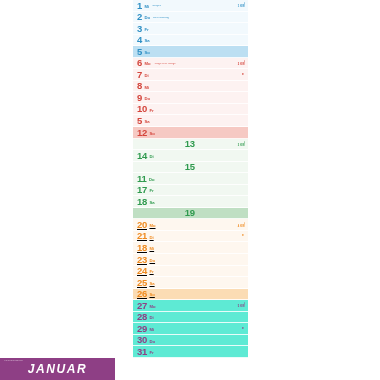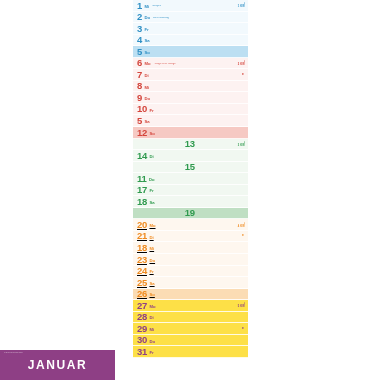--- a/index.html
+++ b/index.html
@@ -104,35 +104,36 @@
   .wk-green  .day-row{background:#f1f8f1;}
   .wk-green  .day-num,.wk-green .day-abbr,.wk-green .day-note,
   .wk-green  .week-num,.wk-green .week-moon,.wk-green .day-mark{color:#2f9a4e;}
   .wk-green  .day-row.sunday{background:#bfdfc3;}
 
   .wk-orange .day-row{background:#fef7ef;text-decoration:underline;}
   .wk-orange .day-num,.wk-orange .day-abbr,.wk-orange .day-note,
   .wk-orange .week-num,.wk-orange .week-moon,.wk-orange .day-mark{color:#ef8a1f;}
   .wk-orange .day-row.sunday{background:#fbdcb4;}
 
-  .wk-purple .day-row{background:#fde047;}
+  .wk-purple .day-row{background:#5eead4;}
   .wk-purple .day-num,.wk-purple .day-abbr,.wk-purple .day-note,
   .wk-purple .week-num,.wk-purple .week-moon,.wk-purple .day-mark{color:#8e3f85;}
 
   .week-block{display:flex;flex-direction:column;flex:0 0 auto;}
 
   #month-footer{
     position:absolute;
     left:0;bottom:0;
     width:115px;
-    height:30px;
+    height:22px;
     background:#8e3f85;
     display:flex;
     align-items:center;
     justify-content:center;
+    font-style:italic;
   }
   #month-footer-label{
     color:#ffffff;
     font-size:12px;
     font-weight:bold;
     letter-spacing:1.6px;
   }
   #month-footer-sub{
     position:absolute;
     left:4px;

